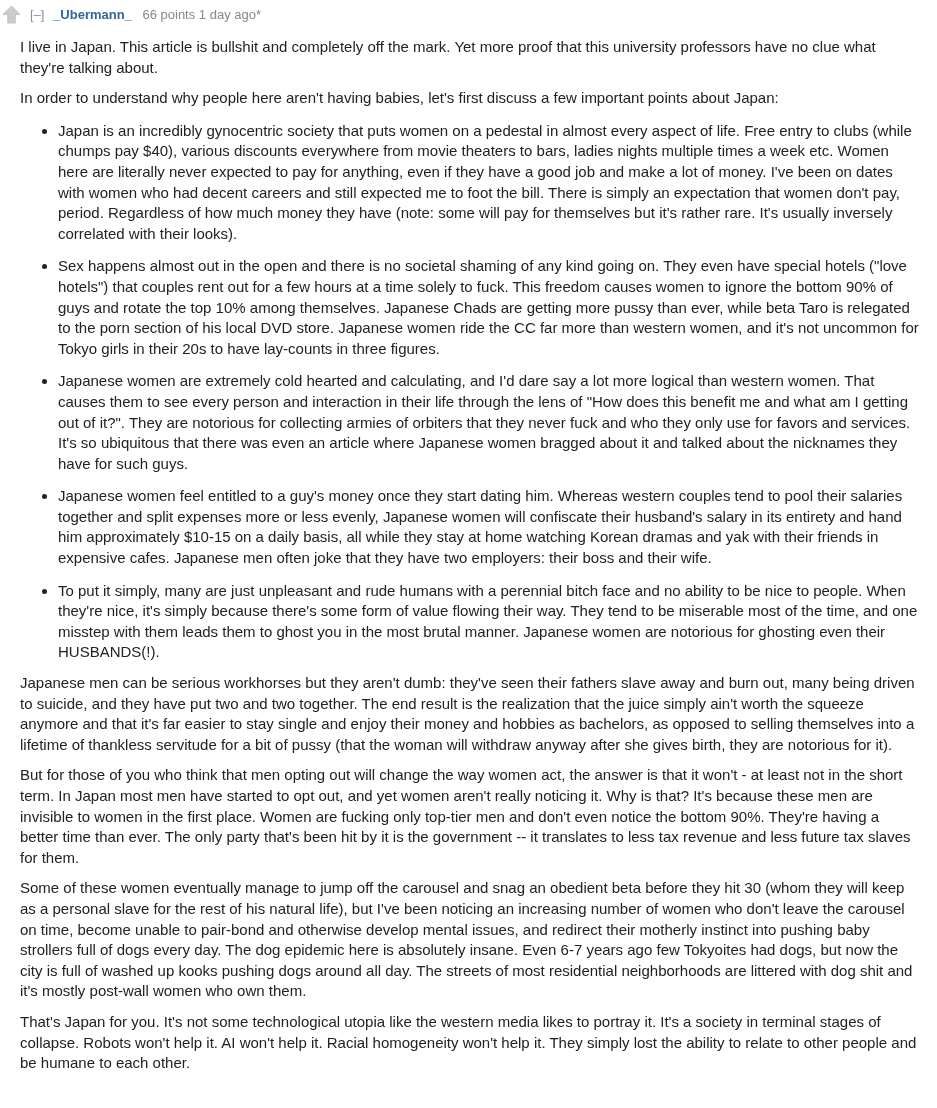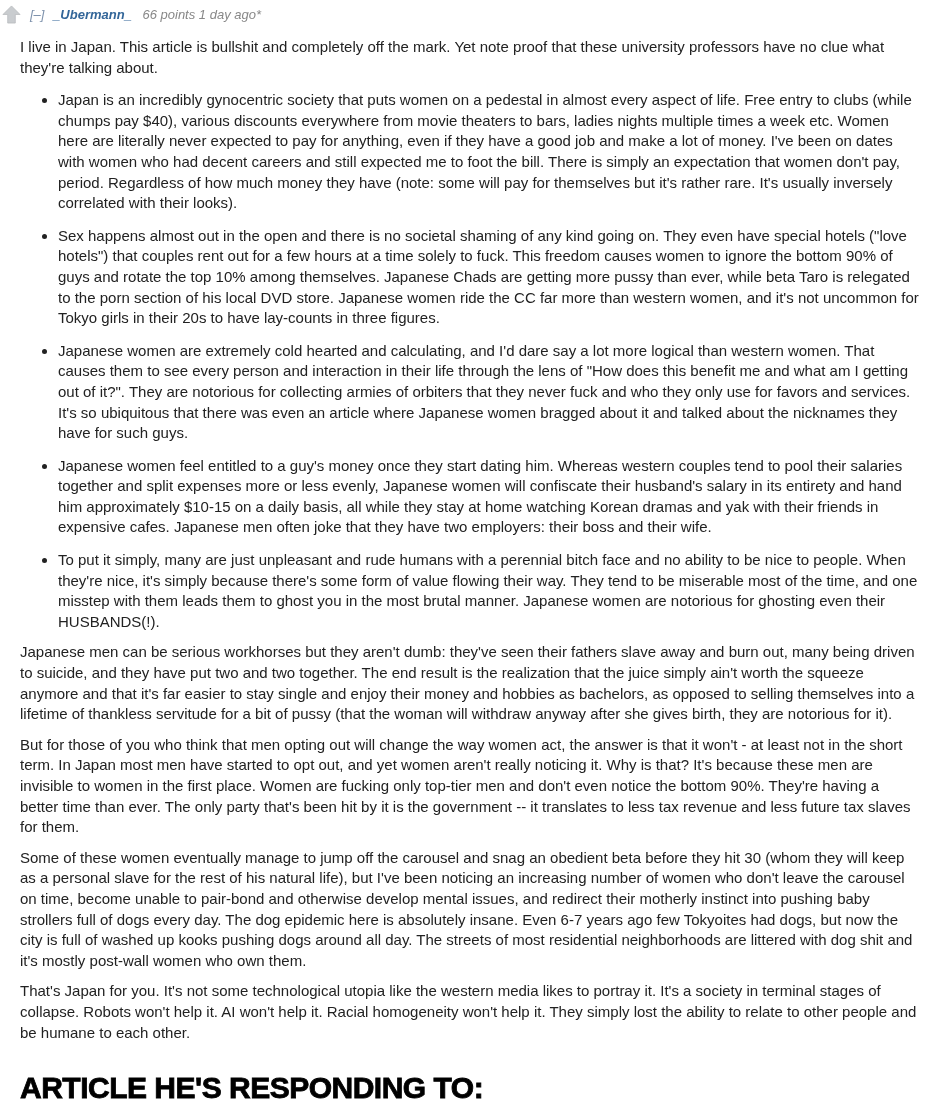--- a/index.html
+++ b/index.html
@@ -11,21 +11,20 @@
     min-height: 1108px;
     font-family: "Liberation Sans", sans-serif;
   }
   .comment { padding: 2px 20px 0 2px; }
 
   
   .c-header {
     display: flex;
     align-items: flex-start;
     padding-top: 2px;
-    font-style: italic;
   }
   .vote-col {
     width: 22px;
     padding-top: 1px;
     flex: 0 0 auto;
   }
   .header-line {
     font-size: 13px;
     padding-top: 3px;
     padding-left: 6px;
@@ -89,21 +88,22 @@
     <div class="header-line">
       <span class="collapse-link">[–]</span>
       <span class="author-link">_Ubermann_</span>
       <span class="meta-text">66 points</span>
       <span class="meta-text"> </span>
       <span class="meta-text">1 day ago*</span>
     </div>
   </div>
 
   <div class="c-body">
-    <p>I live in Japan. This article is bullshit and completely off the mark. Yet note proof that these university professors have no clue what they're talking about.</p>
+    <p>I live in Japan. This article is bullshit and completely off the mark. Yet more proof that this university professors have no clue what they're talking about.</p>
+    <p>In order to understand why people here aren't having babies, let's first discuss a few important points about Japan:</p>
 
     <ul>
       <li>Japan is an incredibly gynocentric society that puts women on a pedestal in almost every aspect of life. Free entry to clubs (while chumps pay $40), various discounts everywhere from movie theaters to bars, ladies nights multiple times a week etc. Women here are literally never expected to pay for anything, even if they have a good job and make a lot of money. I've been on dates with women who had decent careers and still expected me to foot the bill. There is simply an expectation that women don't pay, period. Regardless of how much money they have (note: some will pay for themselves but it's rather rare. It's usually inversely correlated with their looks).</li>
       <li>Sex happens almost out in the open and there is no societal shaming of any kind going on. They even have special hotels ("love hotels") that couples rent out for a few hours at a time solely to fuck. This freedom causes women to ignore the bottom 90% of guys and rotate the top 10% among themselves. Japanese Chads are getting more pussy than ever, while beta Taro is relegated to the porn section of his local DVD store. Japanese women ride the CC far more than western women, and it's not uncommon for Tokyo girls in their 20s to have lay-counts in three figures.</li>
       <li>Japanese women are extremely cold hearted and calculating, and I'd dare say a lot more logical than western women. That causes them to see every person and interaction in their life through the lens of "How does this benefit me and what am I getting out of it?". They are notorious for collecting armies of orbiters that they never fuck and who they only use for favors and services. It's so ubiquitous that there was even an article where Japanese women bragged about it and talked about the nicknames they have for such guys.</li>
       <li>Japanese women feel entitled to a guy's money once they start dating him. Whereas western couples tend to pool their salaries together and split expenses more or less evenly, Japanese women will confiscate their husband's salary in its entirety and hand him approximately $10-15 on a daily basis, all while they stay at home watching Korean dramas and yak with their friends in expensive cafes. Japanese men often joke that they have two employers: their boss and their wife.</li>
       <li>To put it simply, many are just unpleasant and rude humans with a perennial bitch face and no ability to be nice to people. When they're nice, it's simply because there's some form of value flowing their way. They tend to be miserable most of the time, and one misstep with them leads them to ghost you in the most brutal manner. Japanese women are notorious for ghosting even their HUSBANDS(!).</li>
     </ul>
 
     <p>Japanese men can be serious workhorses but they aren't dumb: they've seen their fathers slave away and burn out, many being driven to suicide, and they have put two and two together. The end result is the realization that the juice simply ain't worth the squeeze anymore and that it's far easier to stay single and enjoy their money and hobbies as bachelors, as opposed to selling themselves into a lifetime of thankless servitude for a bit of pussy (that the woman will withdraw anyway after she gives birth, they are notorious for it).</p>

